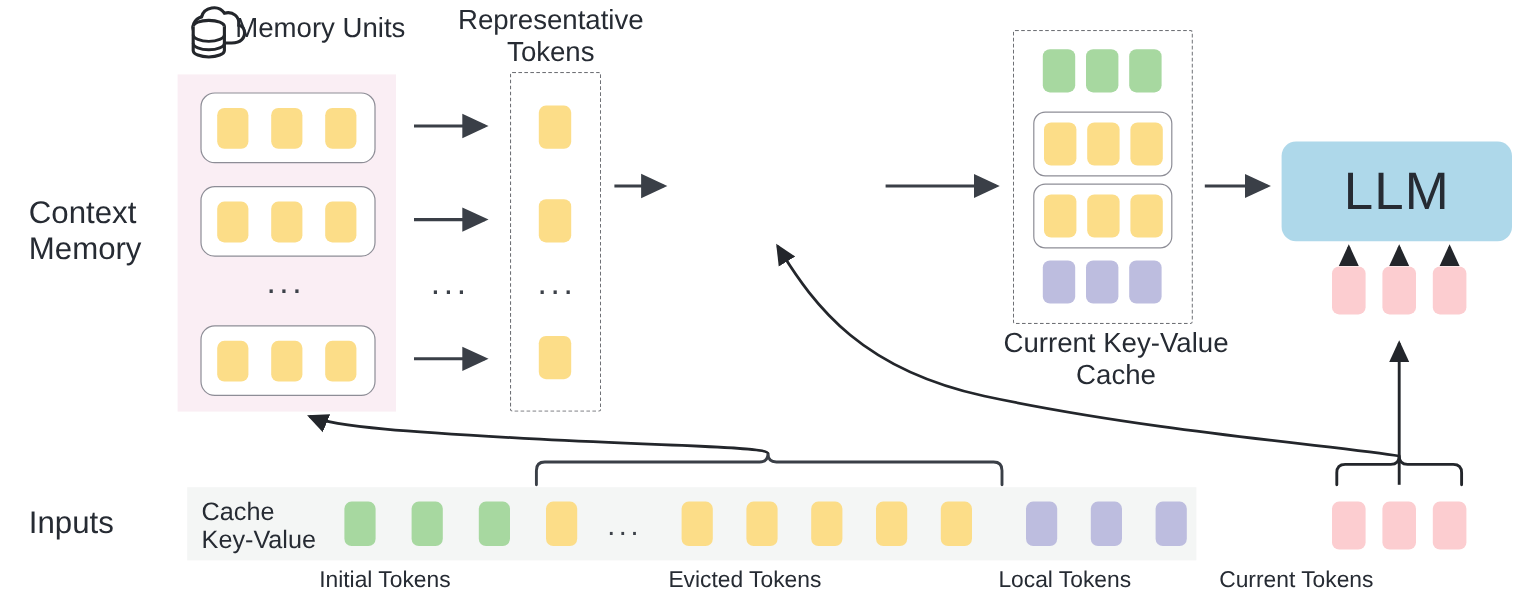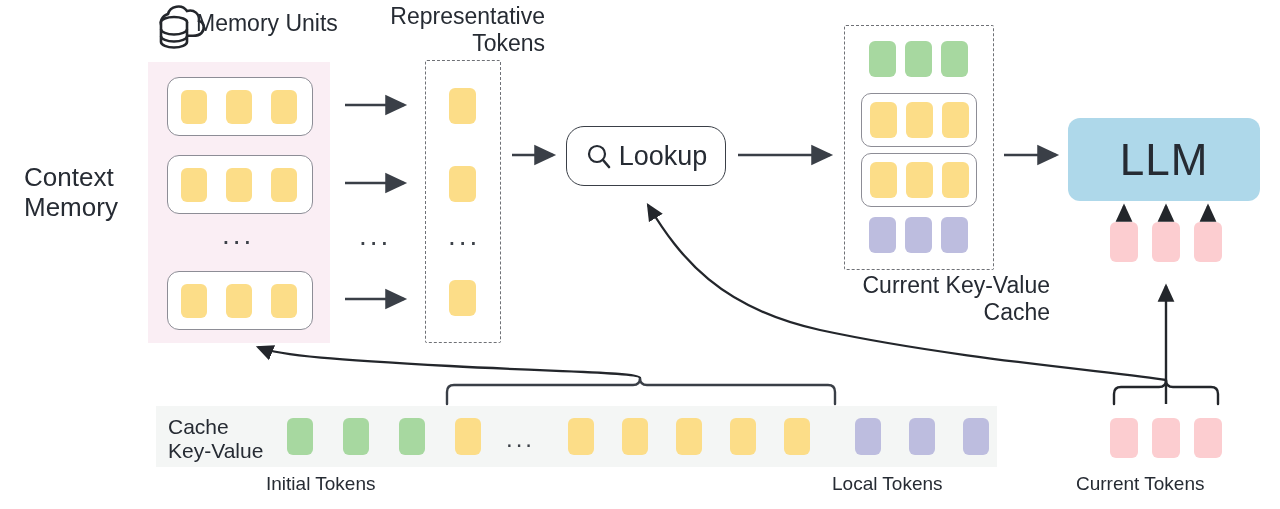--- a/index.html
+++ b/index.html
@@ -7,21 +7,21 @@
     width:1280px;height:509px;position:relative;overflow:hidden;
     font-family:"Liberation Sans","DejaVu Sans",sans-serif;
     color:#262b33;
   }
   #stage{position:absolute;left:0;top:0;width:1280px;height:509px;border-radius:13px;}
   .abs{position:absolute;}
 
   
   .lbl{position:absolute;color:#262b33;white-space:pre;line-height:1.16;}
   .side-label{font-size:26px;}
-  .cap{font-size:21px;text-align:right;}
+  .cap{font-size:21px;text-align:center;}
   .small-cap{font-size:19px;text-align:left;}
   .dots{position:absolute;font-size:28px;letter-spacing:3px;color:#3c4149;line-height:1;}
 
   
   .chip{position:absolute;border-radius:6px;}
   .chip.y{background:#fcdd88;}
   .chip.g{background:#a7d8a0;}
   .chip.p{background:#bdbddf;}
   .chip.k{background:#fccdd0;}
 
@@ -65,20 +65,21 @@
 
   <div class="lbl cap" style="left:373px;top:3px;width:172px;font-size:23px;">Representative
 Tokens</div>
 
   <div class="lbl side-label" style="left:24px;top:162px;width:130px;text-align:left;">Context
 Memory</div>
 
   <div class="lbl cap" style="left:810px;top:272px;width:240px;font-size:23px;">Current Key-Value
 Cache</div>
 
+  <div class="lbl side-label" style="left:24px;top:420px;width:130px;text-align:left;">Inputs</div>
 
   <div class="lbl" style="left:168px;top:415px;width:120px;font-size:21px;text-align:left;">Cache
 Key-Value</div>
 
   <div class="mem-unit" style="left:167px;top:77px;width:144px;height:57px;">
     <div class="chip y" style="left:13px;top:12px;width:26px;height:34px;"></div>
     <div class="chip y" style="left:58px;top:12px;width:26px;height:34px;"></div>
     <div class="chip y" style="left:103px;top:12px;width:26px;height:34px;"></div>
   </div>
 
@@ -97,29 +98,20 @@
   </div>
 
   <div class="dash-box" style="left:425px;top:60px;width:74px;height:281px;"></div>
   <div class="chip y" style="left:449px;top:88px;width:27px;height:36px;"></div>
   <div class="chip y" style="left:449px;top:166px;width:27px;height:36px;"></div>
   <div class="dots" style="left:448px;top:222px;">...</div>
   <div class="chip y" style="left:449px;top:280px;width:27px;height:36px;"></div>
 
   <div class="dots" style="left:359px;top:222px;">...</div>
 
-  <div class="lookup" style="left:566px;top:126px;width:158px;height:58px;">
-    <span style="display:inline-block;width:28px;height:28px;">
-      <svg width="28" height="28" viewBox="0 0 28 28">
-        <circle cx="12" cy="12" r="8" fill="none" stroke="#262b33" stroke-width="2.2"></circle>
-        <line x1="18" y1="18" x2="24" y2="25" stroke="#262b33" stroke-width="2.6" stroke-linecap="round"></line>
-      </svg>
-    </span>
-    <span class="txt">Lookup</span>
-  </div>
 
   <div class="dash-box" style="left:844px;top:25px;width:148px;height:243px;"></div>
 
   <div class="chip g" style="left:869px;top:41px;width:27px;height:36px;"></div>
   <div class="chip g" style="left:905px;top:41px;width:27px;height:36px;"></div>
   <div class="chip g" style="left:941px;top:41px;width:27px;height:36px;"></div>
 
   <div class="white-box" style="left:861px;top:93px;width:114px;height:52px;">
     <div class="chip y" style="left:8px;top:8px;width:27px;height:36px;"></div>
     <div class="chip y" style="left:44px;top:8px;width:27px;height:36px;"></div>
@@ -158,22 +150,23 @@
 
   <div class="chip p" style="left:855px;top:418px;width:26px;height:37px;"></div>
   <div class="chip p" style="left:909px;top:418px;width:26px;height:37px;"></div>
   <div class="chip p" style="left:963px;top:418px;width:26px;height:37px;"></div>
 
   <div class="chip k" style="left:1110px;top:418px;width:28px;height:40px;"></div>
   <div class="chip k" style="left:1152px;top:418px;width:28px;height:40px;"></div>
   <div class="chip k" style="left:1194px;top:418px;width:28px;height:40px;"></div>
 
   <div class="lbl small-cap" style="left:266px;top:473px;width:180px;">Initial Tokens</div>
+  <div class="lbl small-cap" style="left:557px;top:473px;width:180px;">Evicted Tokens</div>
   <div class="lbl small-cap" style="left:832px;top:473px;width:180px;">Local Tokens</div>
-  <div class="lbl small-cap" style="left:1076px;top:473px;width:190px;">Current Tokens</div>
+  <div class="lbl small-cap" style="left:1016px;top:473px;width:190px;">Current Tokens</div>
 
   <svg class="overlay">
     <defs>
       <marker id="ah" markerWidth="9" markerHeight="9" refX="7.2" refY="4.5" orient="auto">
         <path d="M0,0.6 L8.4,4.5 L0,8.4 z" fill="#3a3f47"></path>
       </marker>
       <marker id="ahs" markerWidth="8" markerHeight="8" refX="6.6" refY="4" orient="auto">
         <path d="M0,0.5 L7.6,4 L0,7.5 z" fill="#23262b"></path>
       </marker>
     </defs>

